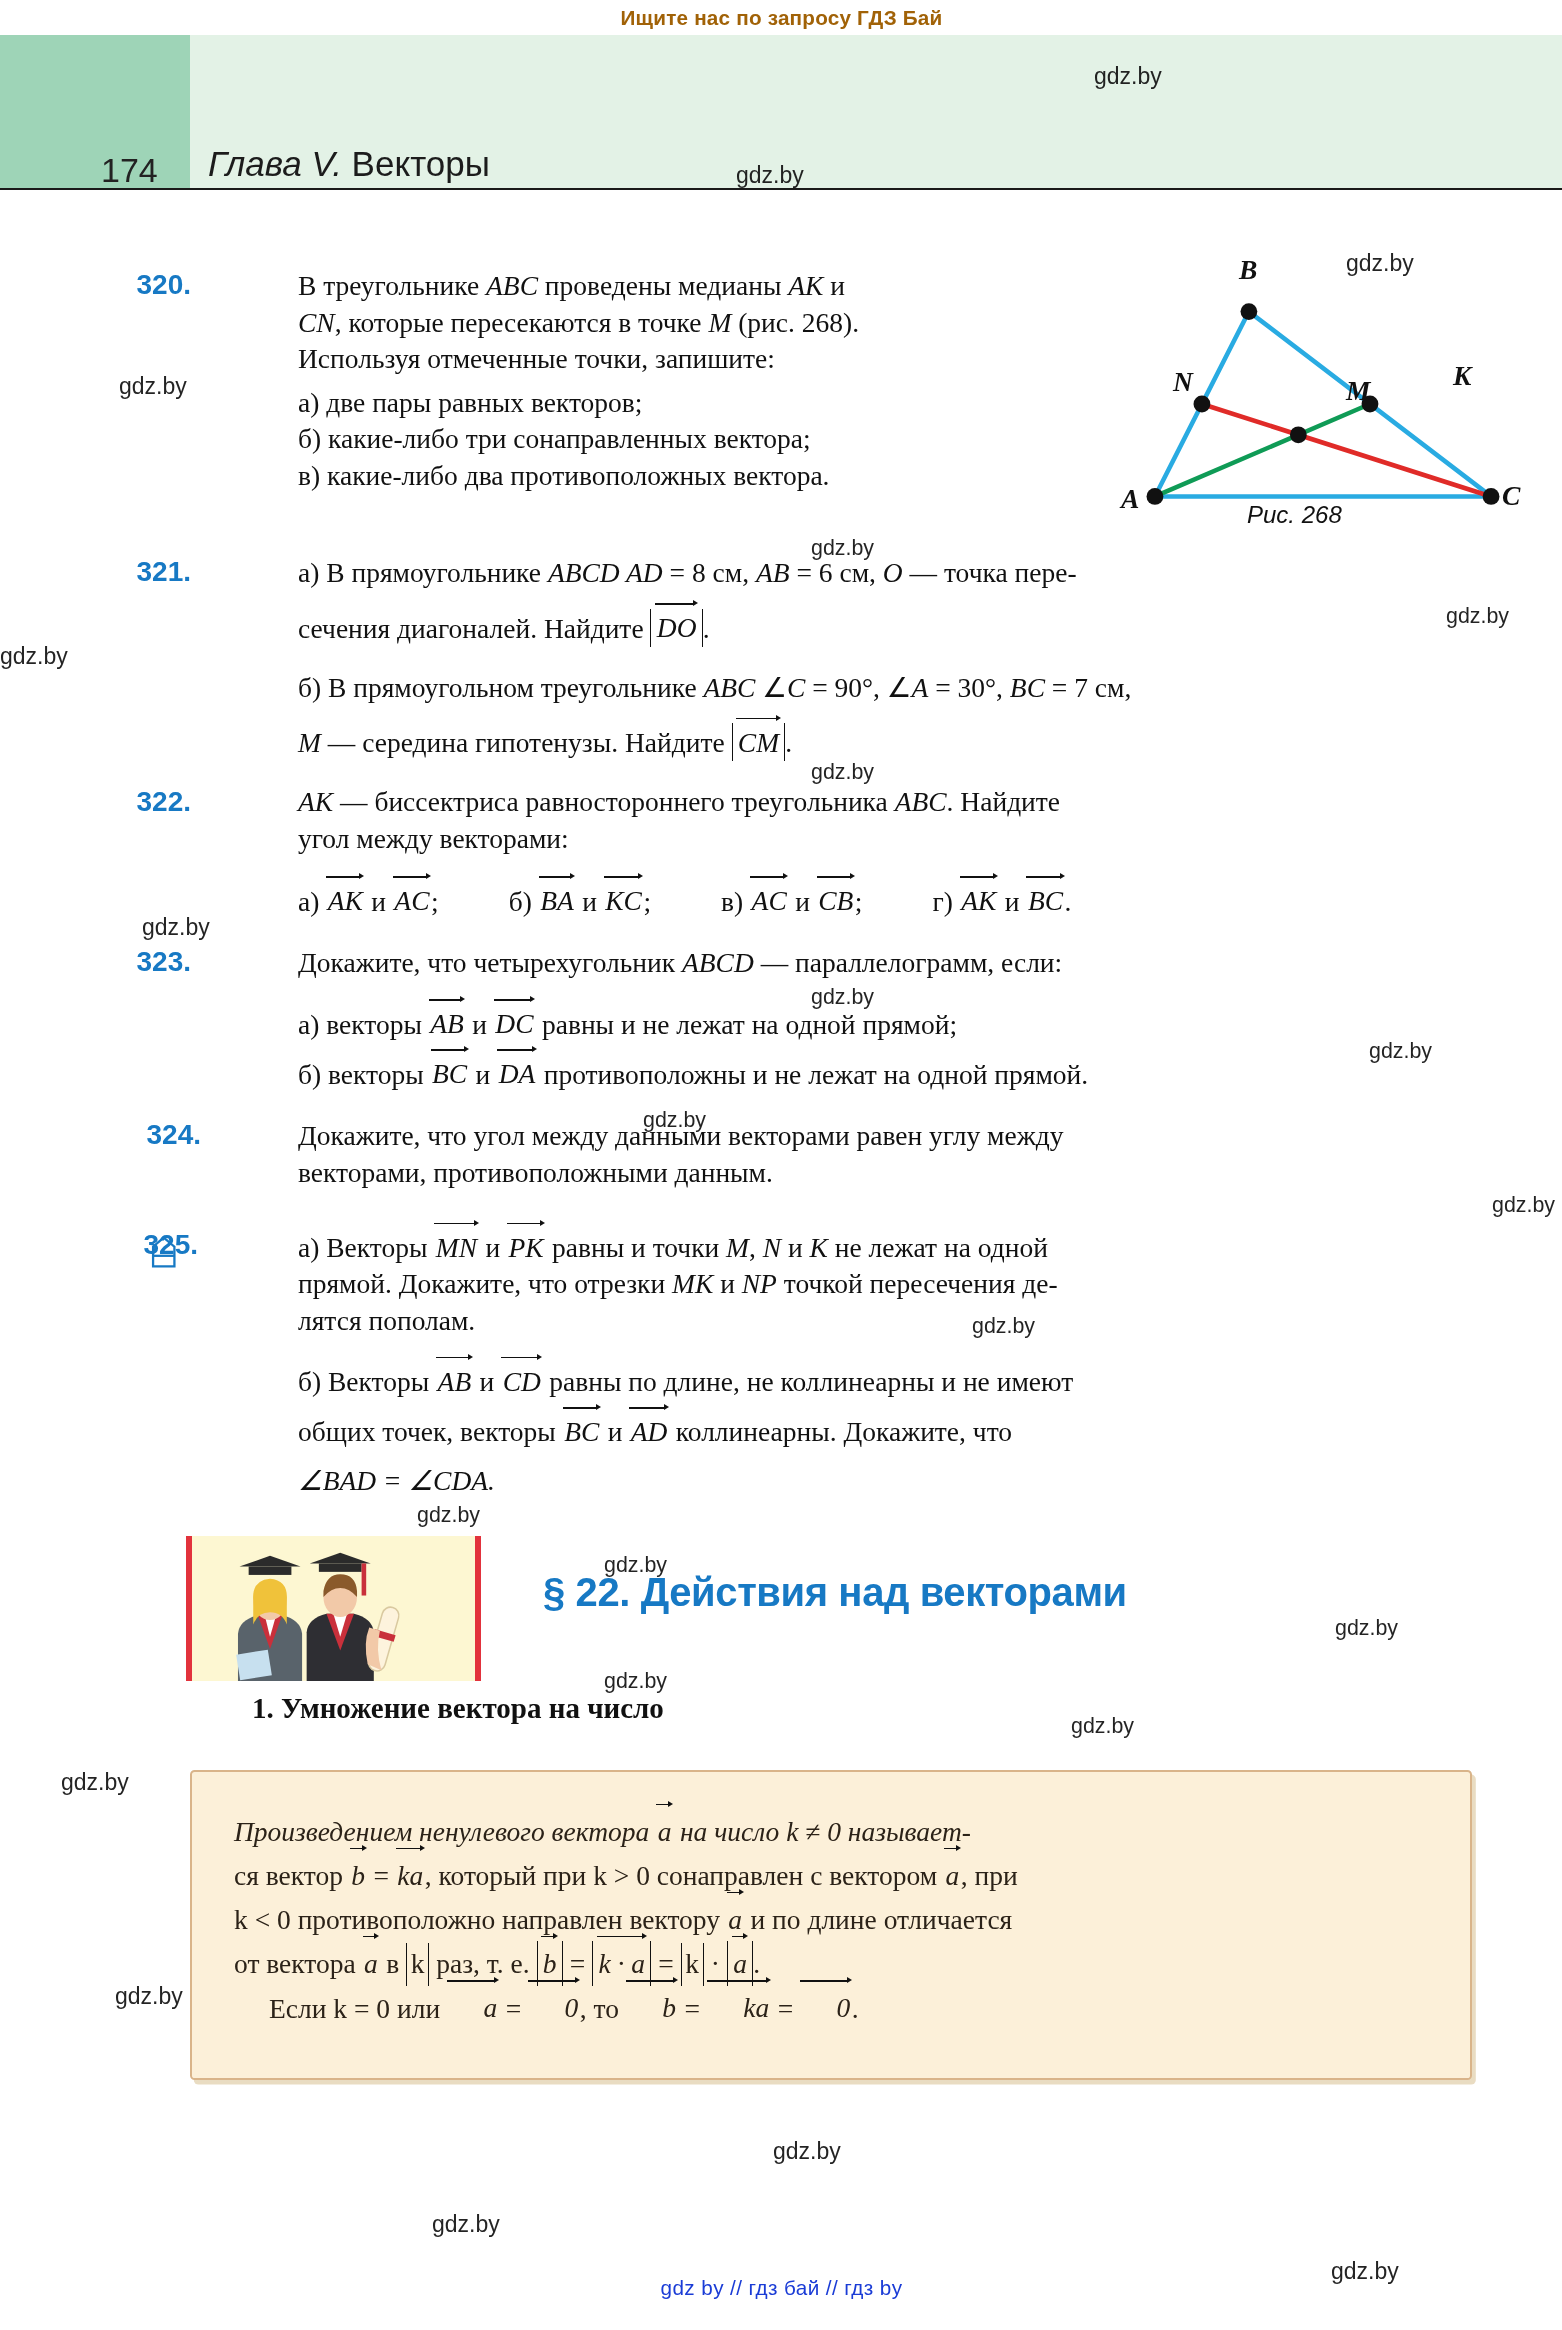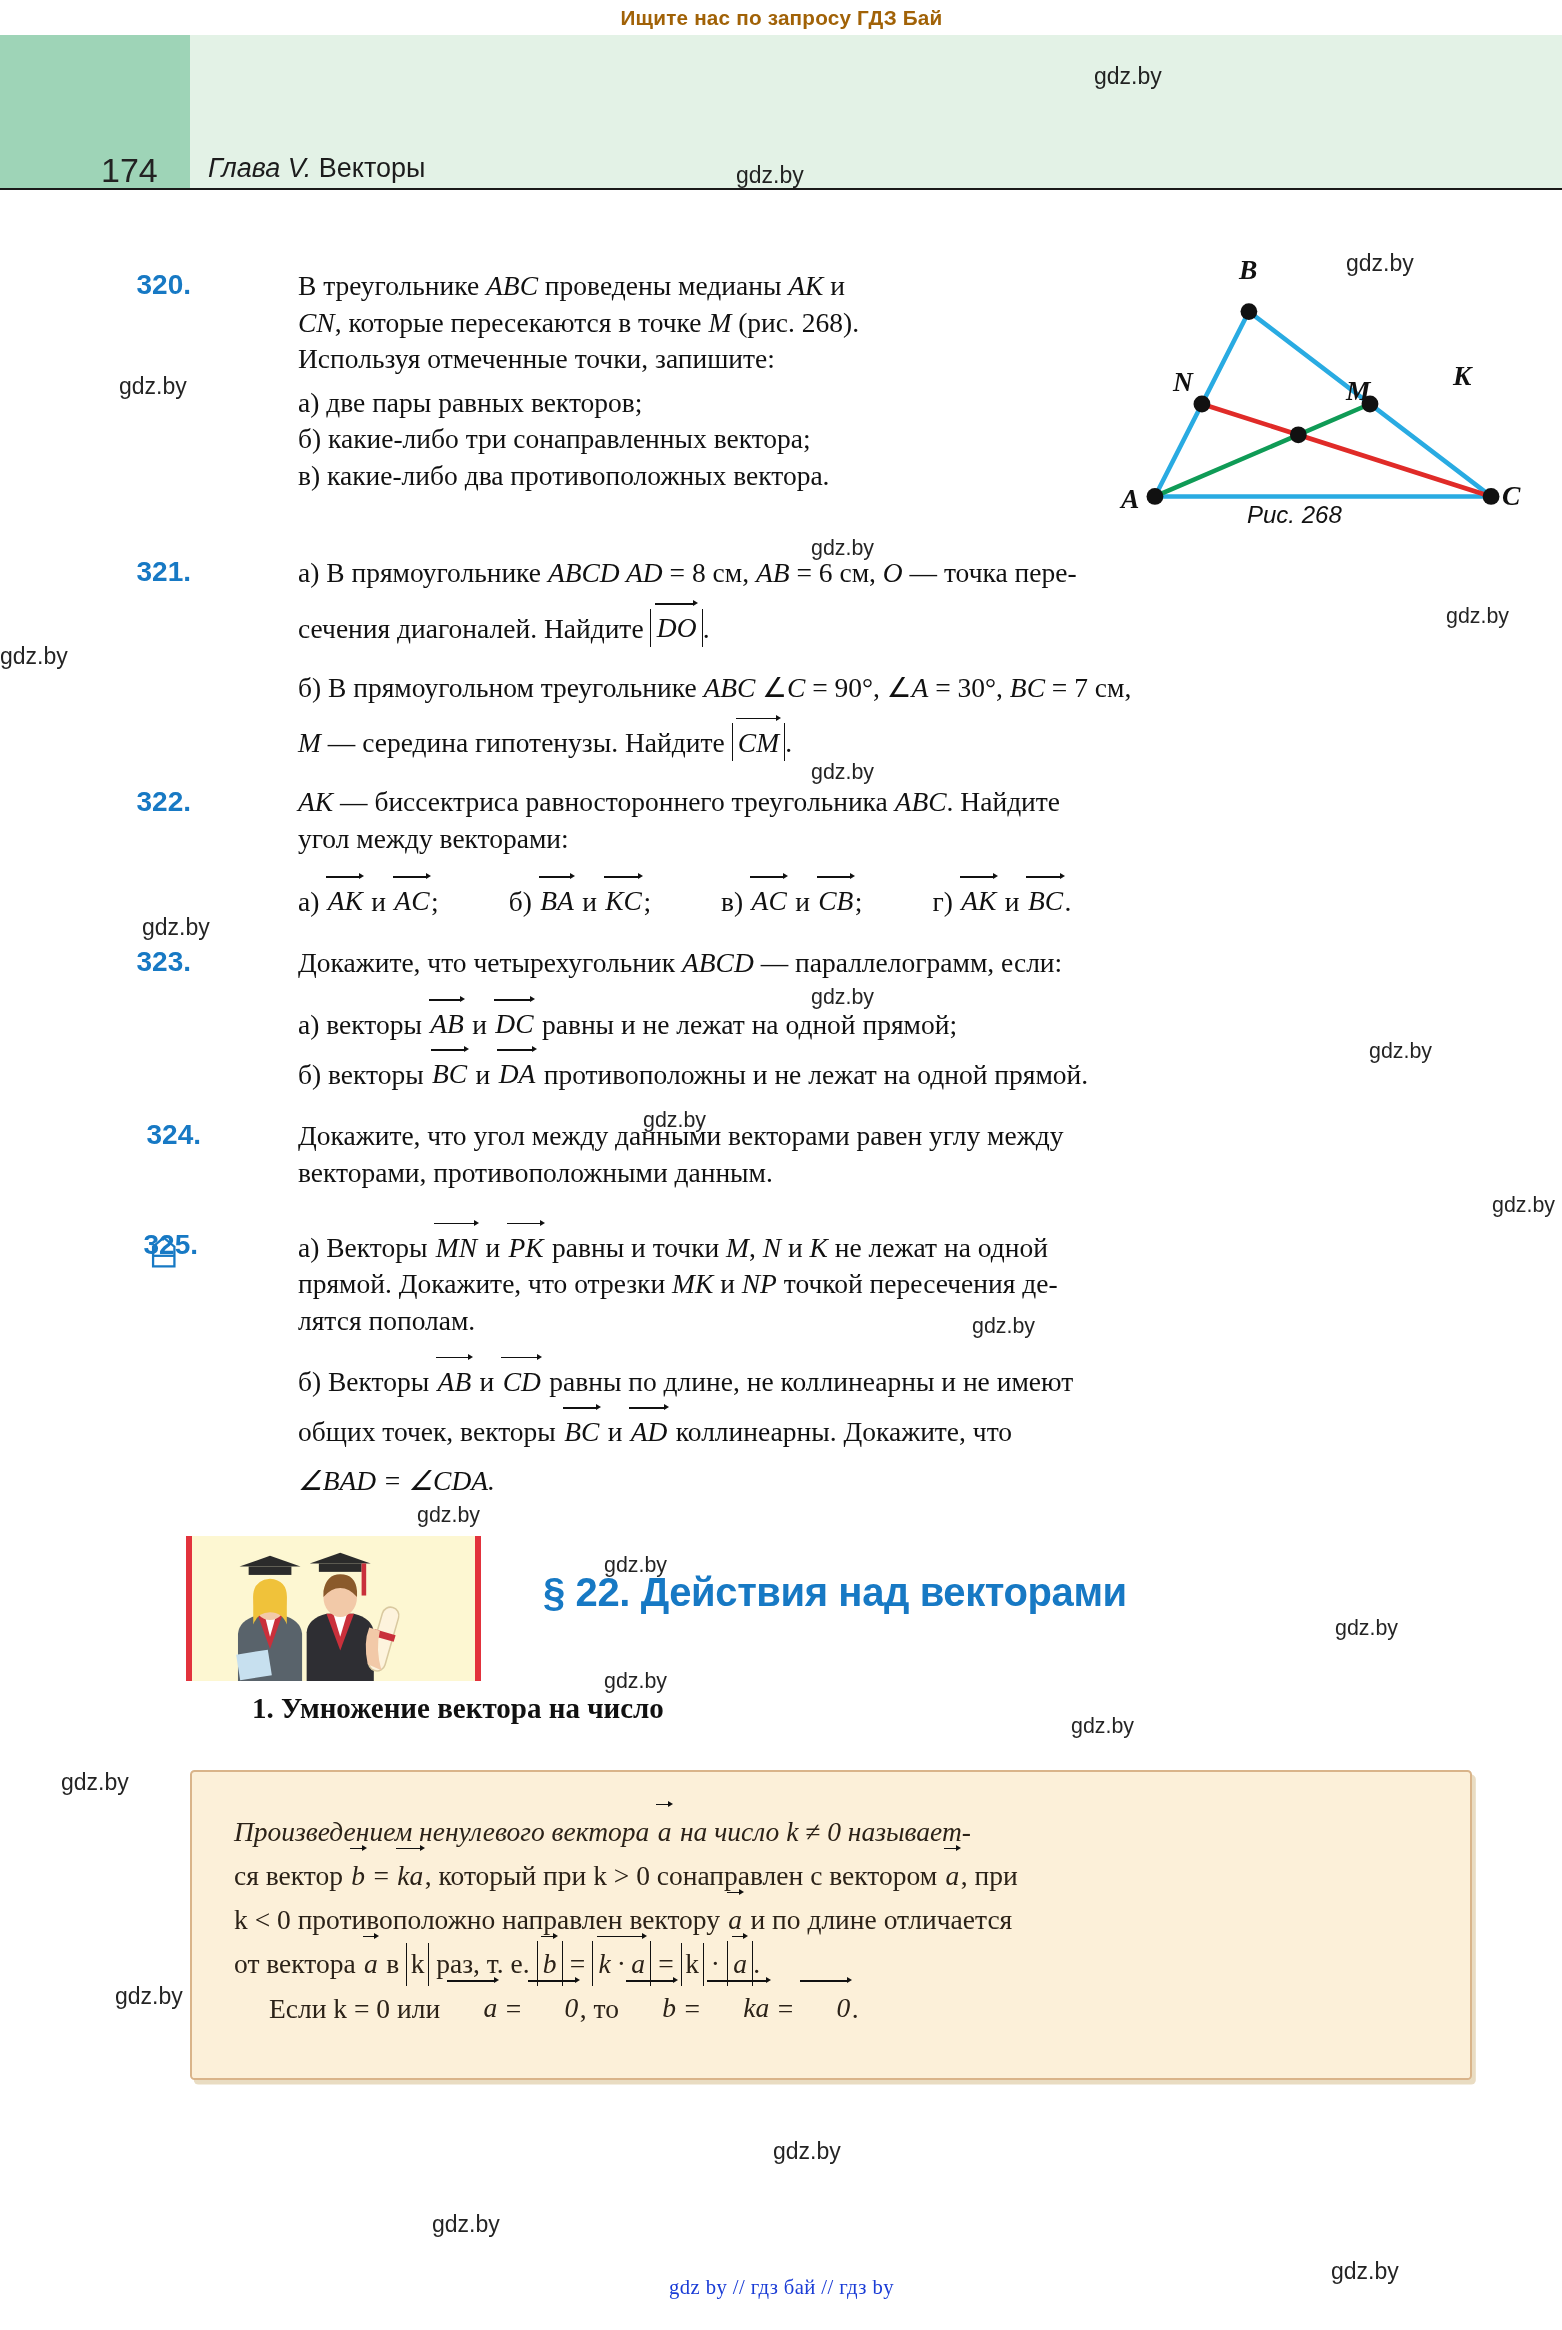--- a/index.html
+++ b/index.html
@@ -26,23 +26,23 @@
   .hdr-sq{
     position:absolute;left:0;top:0;width:190px;height:153px;
     background:#9ed4b7;
   }
   .hdr-page{
     position:absolute;left:101px;top:151px;
     font-family:"Liberation Sans", sans-serif;
     font-size:34px;font-weight:400;color:#222;
   }
   .hdr-chap{
-    position:absolute;left:208px;top:153px;
-    font-family:"Liberation Sans", sans-serif;
-    font-size:27px;color:#1c1c1c;
+    position:absolute;left:208px;top:144px;
+    font-family:"Liberation Sans", sans-serif;
+    font-size:35px;color:#1c1c1c;
   }
   .hdr-chap i{font-style:italic;}
   
   .wm{
     position:absolute;
     font-family:"Liberation Sans", sans-serif;
     color:#111;font-size:20px;white-space:nowrap;
     opacity:.92;
   }
   .num{
@@ -117,21 +117,21 @@
     position:absolute;left:42px;top:37px;width:1193px;
     font-family:"Liberation Serif", serif;
     font-size:27.5px;color:#2b2218;line-height:1.55;text-align:justify;
   }
   .deftext .it{}
   .defline1{font-style:italic;}
   
   .footer{
     position:absolute;left:0;top:2276px;width:1563px;
     text-align:center;
-    font-family:Liberation Serif, serif;
+    font-family:Liberation Sans, sans-serif;
     font-size:20.7px;color:#1a3cd6;letter-spacing:0.4px;
   }
 </style>
 </head>
 <body>
 
 <div class="promo">Ищите нас по запросу ГДЗ Бай</div>
 
 <div class="hdr">
   <div class="hdr-sq"></div>

